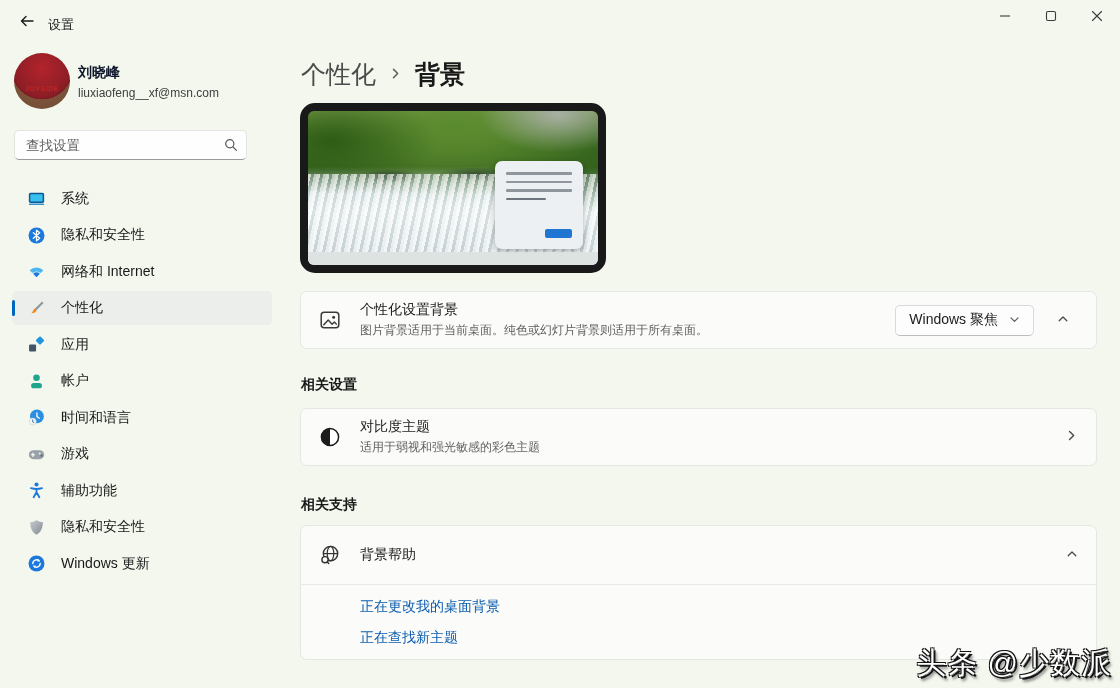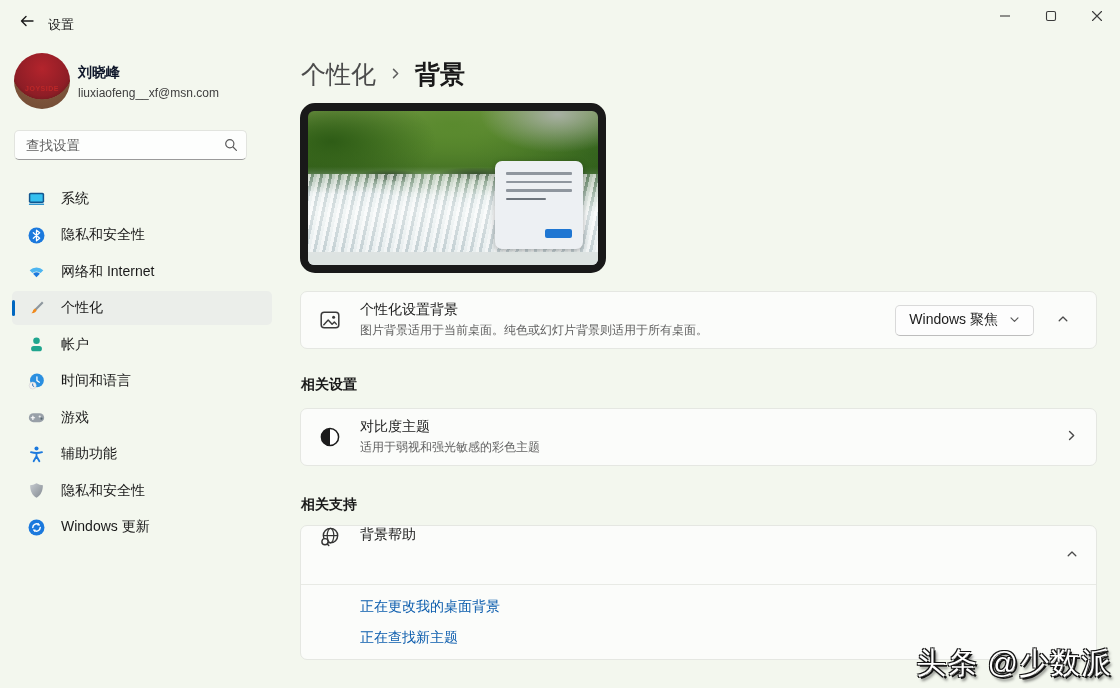--- a/index.html
+++ b/index.html
@@ -82,21 +82,21 @@
   .card-right { margin-left:auto; display:flex; align-items:center; gap:14px; }
   .dropdown { height:31px; padding:0 13px; background:#fdfdfd; border:1px solid #d9d9d9; border-bottom-color:#bdbdbd;
               border-radius:5px; display:flex; align-items:center; gap:11px; font-size:14px; color:#1b1b1b; cursor:pointer; }
   .chev-btn { width:30px; height:30px; display:flex; align-items:center; justify-content:center; cursor:pointer; }
 
   .section-h { position:absolute; left:1px; font-size:14px; font-weight:700; color:#191919; }
   #h-settings { top:328px; }
   #h-support { top:448px; }
 
   #card-help { top:477px; height:135px; flex-direction:column; align-items:stretch; padding:0; }
-  .help-header { height:58px; display:flex; padding:0 18px; cursor:pointer; }
+  .help-header { height:58px; display:flex; align-items:center; padding:0 18px; cursor:pointer; }
   .help-divider { height:1px; background:#e8eae5; }
   .help-body { padding:13px 18px 0 59px; display:flex; flex-direction:column; gap:13px; }
   .help-link { font-size:14px; color:#0b5cad; cursor:pointer; width:max-content; }
 
   .watermark { position:absolute; right:8px; bottom:4px; font-size:30px; font-weight:400; color:#fff;
       letter-spacing:1px;
       text-shadow: 2px 2px 0 #151515, -1px 1px 0 #151515, 1px -1px 0 #151515, -1px -1px 0 #151515, 3px 4px 3px rgba(0,0,0,.55); }
 </style>
 </head>
 <body>
@@ -179,20 +179,29 @@
       </div>
       <div class="nav-item selected">
         <span class="nav-accent"></span>
         <span class="nav-ico">
             <svg width="17" height="17" viewBox="0 0 16 16">
               <path d="M13.2 1.4l1.4 1.4-6.9 7-1.5-1.3z" fill="#8e979e"></path>
               <path d="M6.6 8.1l1.5 1.4c-.3 1.9-2 3-4.9 2.9 1.1-.8 1.4-1.8 1.7-3z" fill="#f08a1d"></path>
             </svg>
           </span>
         <span>个性化</span>
+      </div>
+      <div class="nav-item">
+        <span class="nav-ico">
+            <svg width="17" height="17" viewBox="0 0 16 16">
+              <rect x="1" y="8" width="6.6" height="6.6" rx="1" fill="#3f5565"></rect>
+              <rect x="8.3" y="1.3" width="6" height="6" rx="1" fill="#2196df" transform="rotate(45 11.3 4.3)"></rect>
+            </svg>
+          </span>
+        <span>应用</span>
       </div>
       <div class="nav-item">
         <span class="nav-ico">
             <svg width="17" height="17" viewBox="0 0 16 16">
               <circle cx="8" cy="4.5" r="3.1" fill="#1fa58e"></circle>
               <rect x="2.9" y="9.4" width="10.2" height="5" rx="2.5" fill="#1fa58e"></rect>
             </svg>
           </span>
         <span>帐户</span>
       </div>

